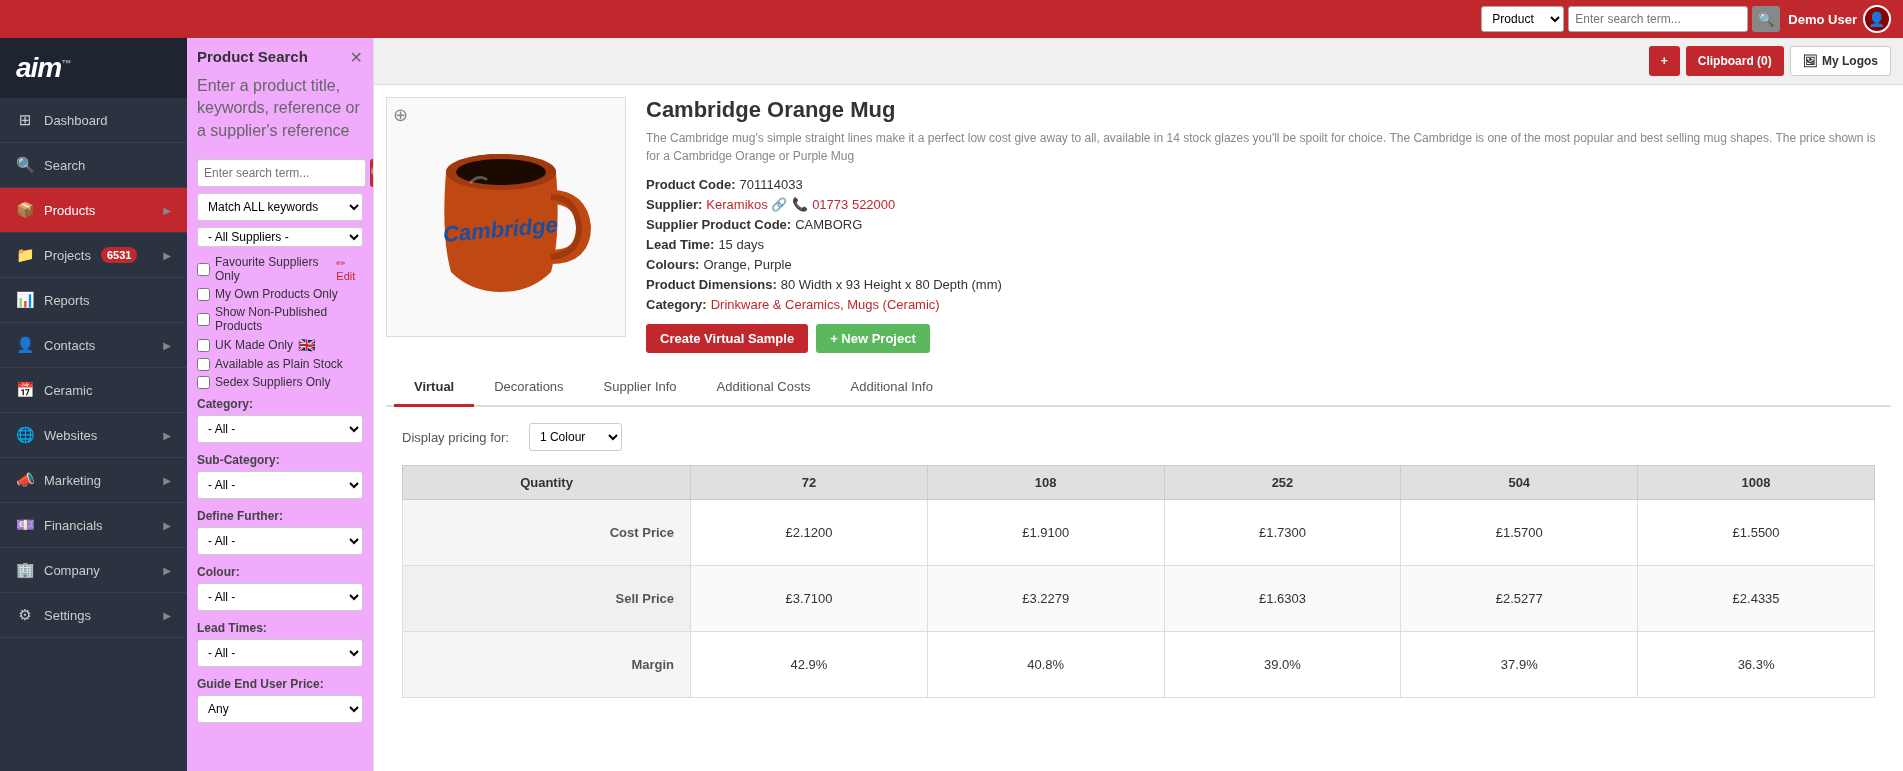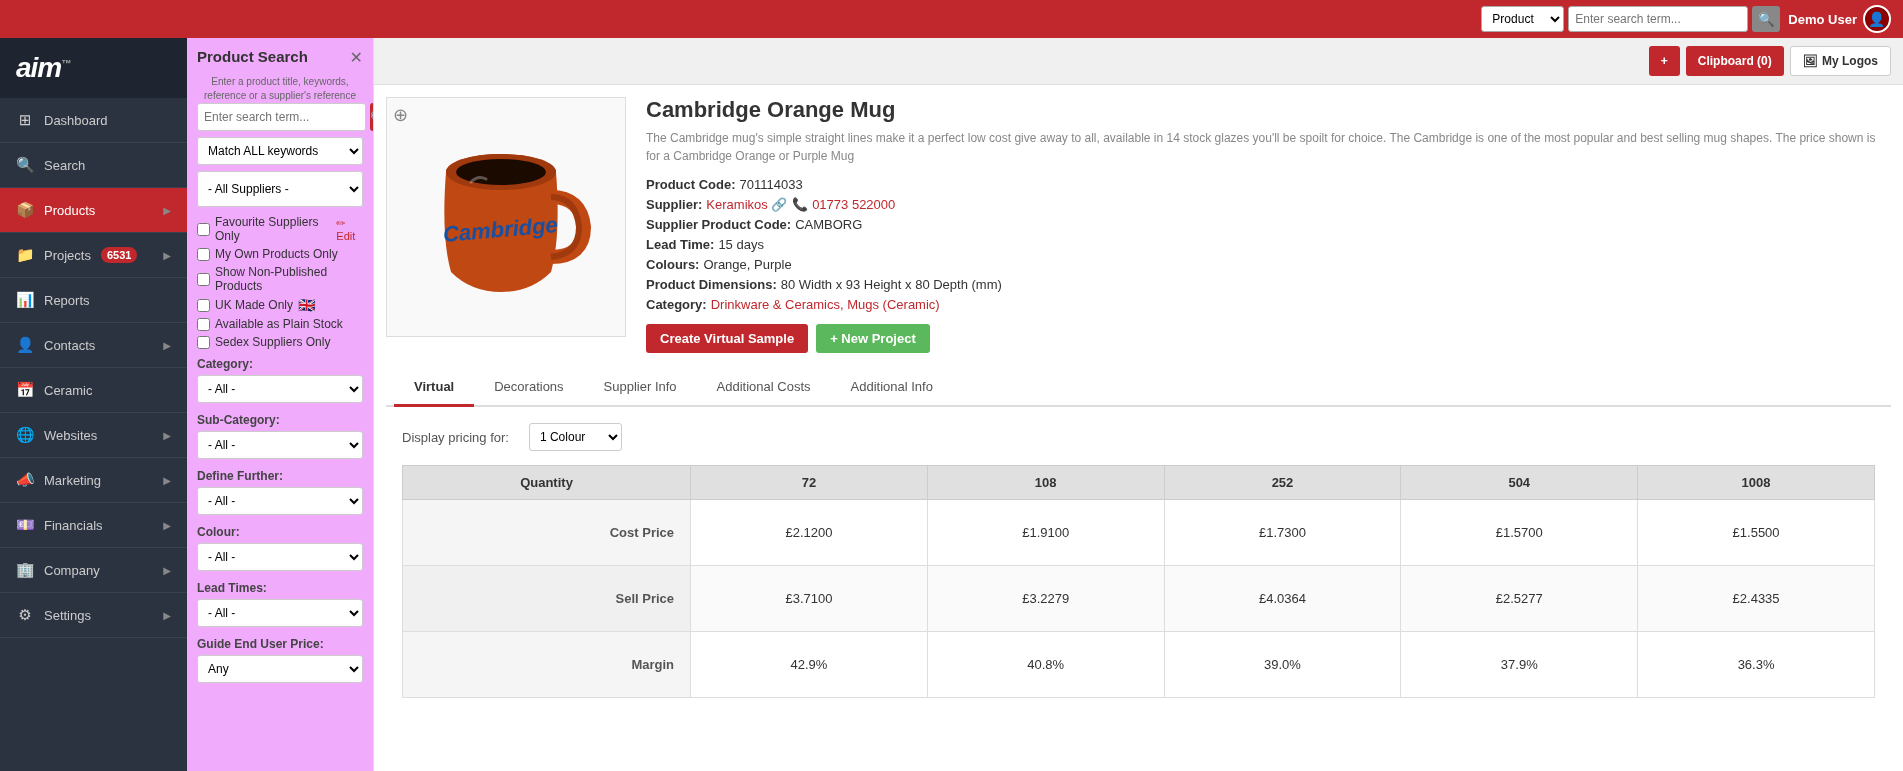--- a/index.html
+++ b/index.html
@@ -146,25 +146,24 @@
       justify-content: space-between;
       align-items: flex-start;
       margin-bottom: 8px;
     }
     .search-panel-title {
       font-size: 15px;
       font-weight: bold;
       color: #333;
     }
     .search-panel-desc {
-      font-size: 10px;
+      font-size: 16px;
       color: #666;
       line-height: 1.4;
-      margin-bottom: 0;
-      text-align: center;
+      margin-bottom: 17px;
     }
     .close-btn {
       background: none;
       border: none;
       font-size: 16px;
       cursor: pointer;
       color: #666;
       flex-shrink: 0;
     }
     .search-input-wrap {
@@ -196,21 +195,21 @@
       height: 28px;
       border: 1px solid #ccc;
       border-radius: 3px;
       font-size: 12px;
       padding: 0 6px;
       margin-bottom: 6px;
       background: white;
     }
     .supplier-select {
       width: 100%;
-      height: 36px;
+      height: 20px;
       border: 1px solid #ccc;
       border-radius: 3px;
       font-size: 12px;
       padding: 0 6px;
       margin-bottom: 8px;
       background: white;
     }
     .filter-checkboxes { margin-bottom: 8px; }
     .filter-check-item {
       display: flex;
@@ -672,21 +671,21 @@
               <td>£2.1200</td>
               <td>£1.9100</td>
               <td>£1.7300</td>
               <td>£1.5700</td>
               <td>£1.5500</td>
             </tr>
             <tr>
               <td>Sell Price</td>
               <td>£3.7100</td>
               <td>£3.2279</td>
-              <td>£4.0364</td>
+              <td>£1.6303</td>
               <td>£2.5277</td>
               <td>£2.4335</td>
             </tr>
             <tr>
               <td>Margin</td>
               <td>42.9%</td>
               <td>40.8%</td>
               <td>39.0%</td>
               <td>37.9%</td>
               <td>36.3%</td>

